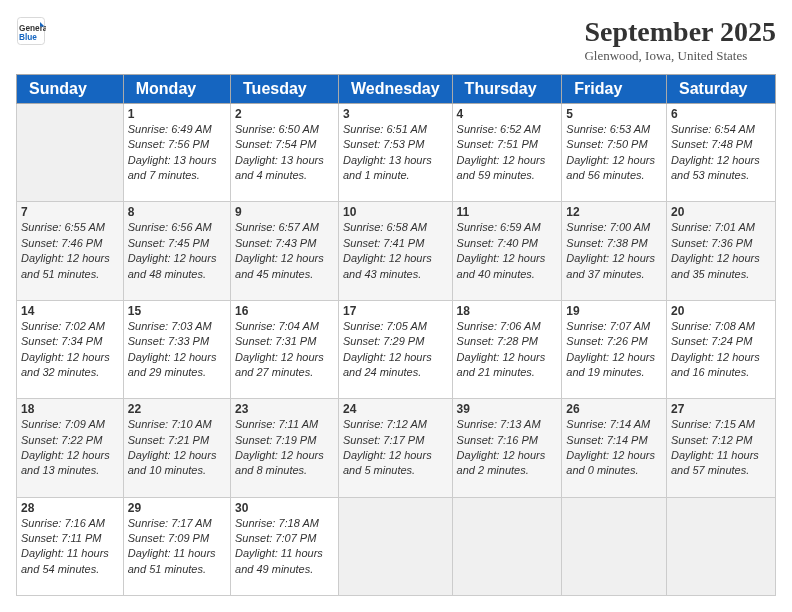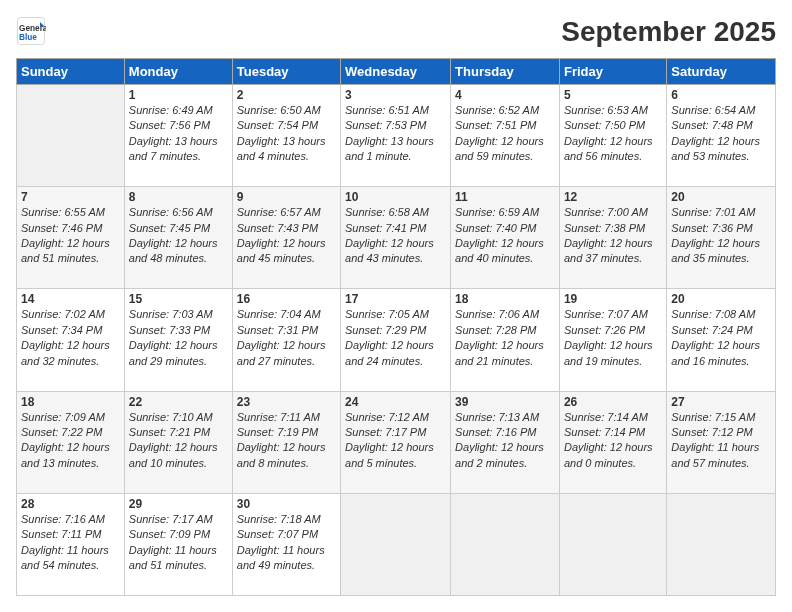--- a/index.html
+++ b/index.html
@@ -28,41 +28,42 @@
       display: flex;
       align-items: center;
       gap: 4px;
     }
     .logo-icon {
       width: 30px;
       height: 30px;
     }
     .title-block {
       text-align: left;
+      font-family: Liberation Serif, serif;
     }
     .month-title {
       font-size: 28px;
       font-weight: bold;
       color: #333;
     }
     .location {
       font-size: 13px;
       color: #555;
     }
     .calendar {
       width: 100%;
       border-collapse: collapse;
       flex: 1;
     }
     .calendar thead tr th {
       background-color: #1565c0;
       color: #fff;
-      padding: 5px 4px;
+      padding: 5px 12px;
       text-align: left;
-      font-size: 13px;
+      font-size: 16px;
       border: 1px solid #aaa;
     }
     .calendar tbody tr td {
       border: 1px solid #ccc;
       vertical-align: top;
       padding: 3px 4px;
       width: 113px;
     }
     .calendar tbody tr td.empty {
       background: #f9f9f9;
@@ -97,20 +98,21 @@
     <div class="logo">
       <svg class="logo-icon" viewBox="0 0 40 40">
         <rect x="2" y="2" width="36" height="36" rx="4" fill="#fff" stroke="#ccc" stroke-width="1"></rect>
         <text x="4" y="20" font-size="11" font-weight="bold" fill="#333" font-family="Arial">General</text>
         <text x="4" y="32" font-size="11" font-weight="bold" fill="#1565c0" font-family="Arial">Blue</text>
         <polygon points="32,8 38,14 32,14" fill="#1565c0"></polygon>
       </svg>
     </div>
     <div class="title-block">
       <div class="month-title">September 2025</div>
+      <div class="location">Glenwood, Iowa, United States</div>
     </div>
   </div>
 
   <table class="calendar">
     <thead>
       <tr>
       <th>Sunday</th>
           <th>Monday</th>
           <th>Tuesday</th>
           <th>Wednesday</th>

